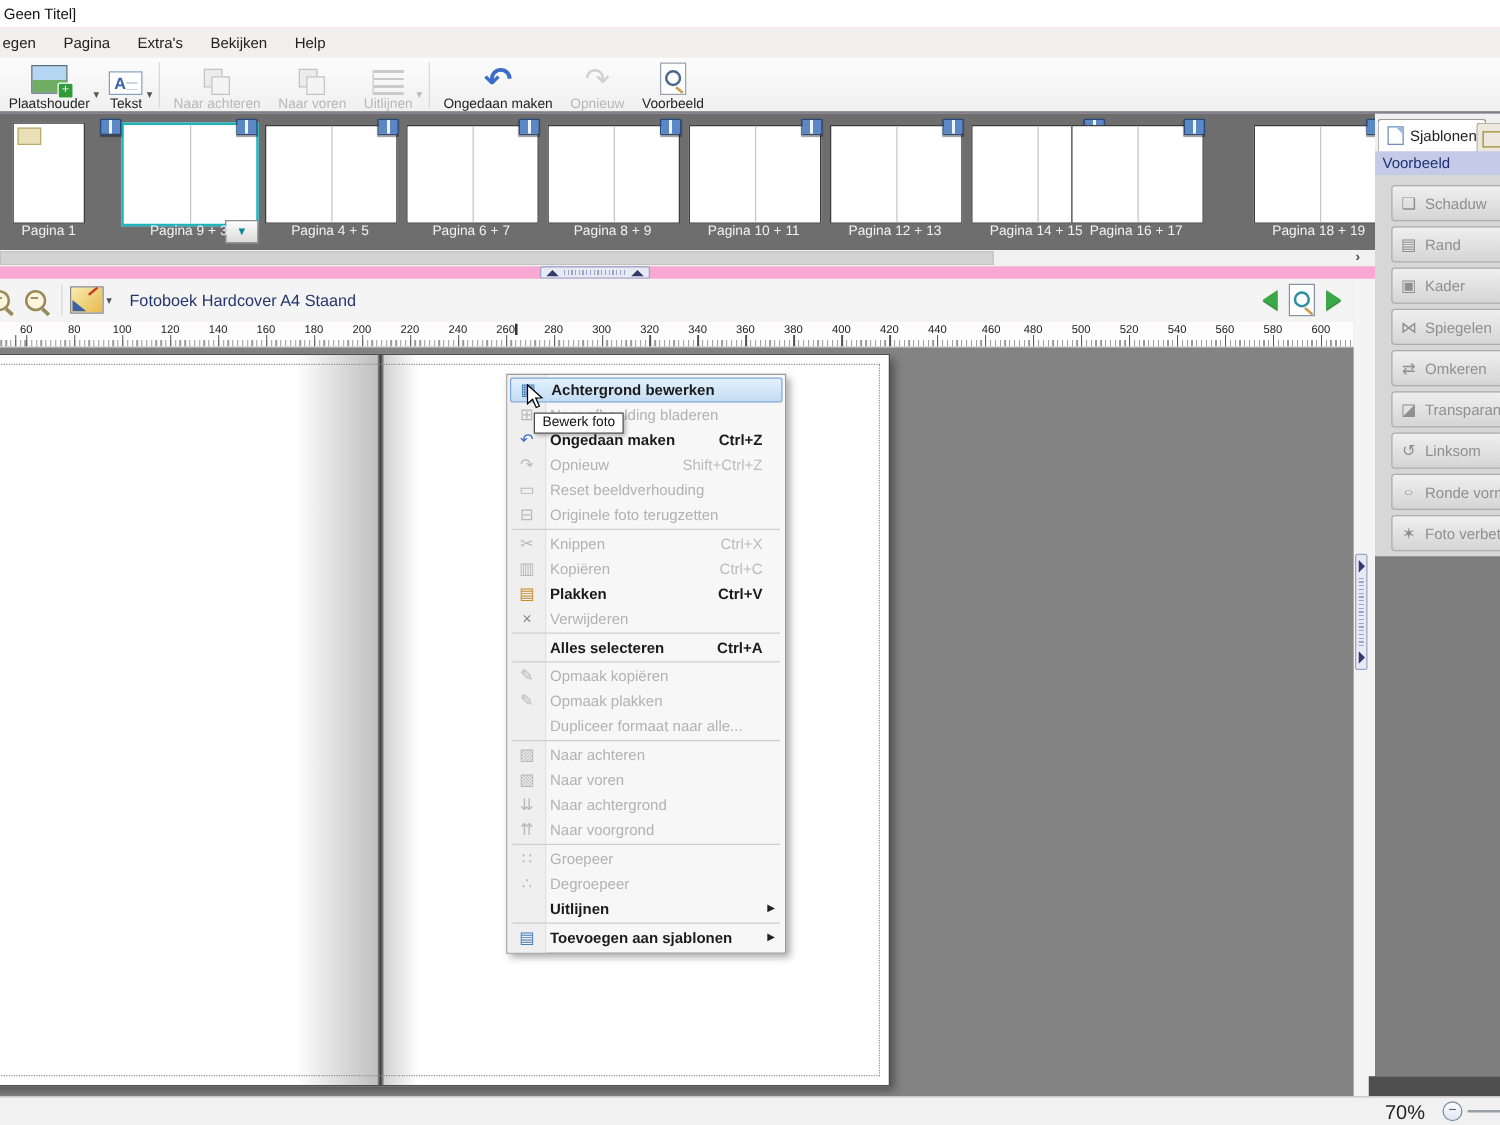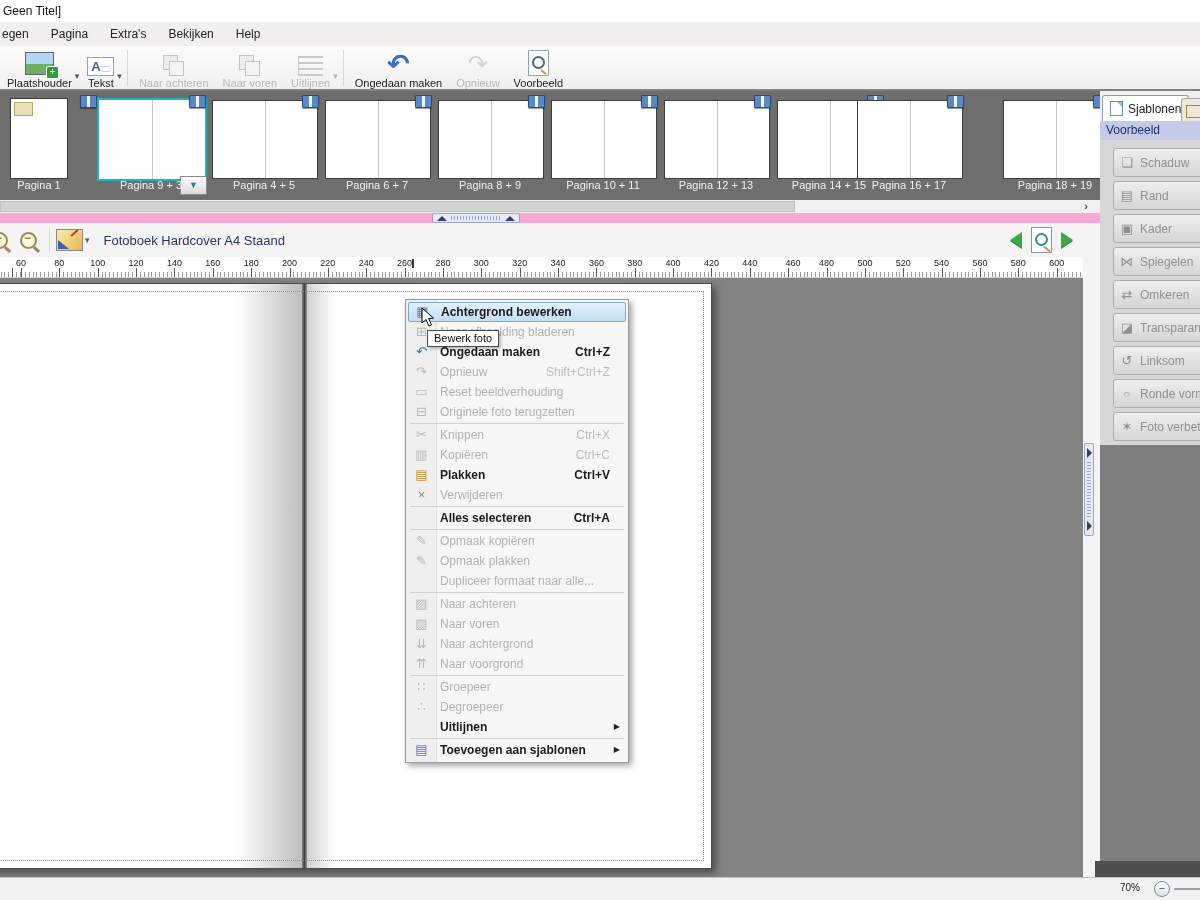--- a/index.html
+++ b/index.html
@@ -143,21 +143,21 @@
     font-size:12px;color:#1c2f6e;line-height:19px;padding-left:6px;box-sizing:border-box;}
   .fx-area{position:absolute;left:0;top:49px;width:100%;height:305px;background:#d7d7d7;}
   .fx-btn{position:absolute;left:13px;width:120px;height:27px;border:1px solid #adadad;border-radius:3px;
     background:linear-gradient(180deg,#efefef,#d5d5d5);display:flex;align-items:center;overflow:hidden;}
   .fx-ico{flex:0 0 26px;text-align:center;font-size:13px;color:#8f8f8f;}
   .fx-label{font-size:12px;color:#8f8f8f;white-space:nowrap;}
   .rp-lower{position:absolute;left:0;top:354px;width:100%;height:416px;background:#7e7e7e;}
   .rp-dark{position:absolute;left:-5px;top:770px;width:110px;height:16px;background:#4f4f4f;}
   
   .statusbar{position:absolute;left:0;top:877px;width:100%;height:23px;background:#f1f1f1;border-top:1px solid #c2c2c2;box-sizing:border-box;}
-  .sb-zoom{position:absolute;right:60px;top:4px;font-size:10px;color:#222;}
+  .sb-zoom{position:absolute;right:60px;top:4px;font-size:16px;color:#222;}
   .zm-minus{position:absolute;right:30px;top:3px;width:14px;height:14px;border:1px solid #7a8aa0;border-radius:50%;
     background:linear-gradient(180deg,#fff,#dde4f0);font-size:11px;line-height:13px;text-align:center;color:#44506a;}
   .slider-line{position:absolute;right:-4px;top:10px;width:30px;height:2px;background:#9aa0a8;}
 </style>
 </head>
 <body>
 
 <div class="screen">
 
   <div class="titlebar">Geen Titel]</div>

